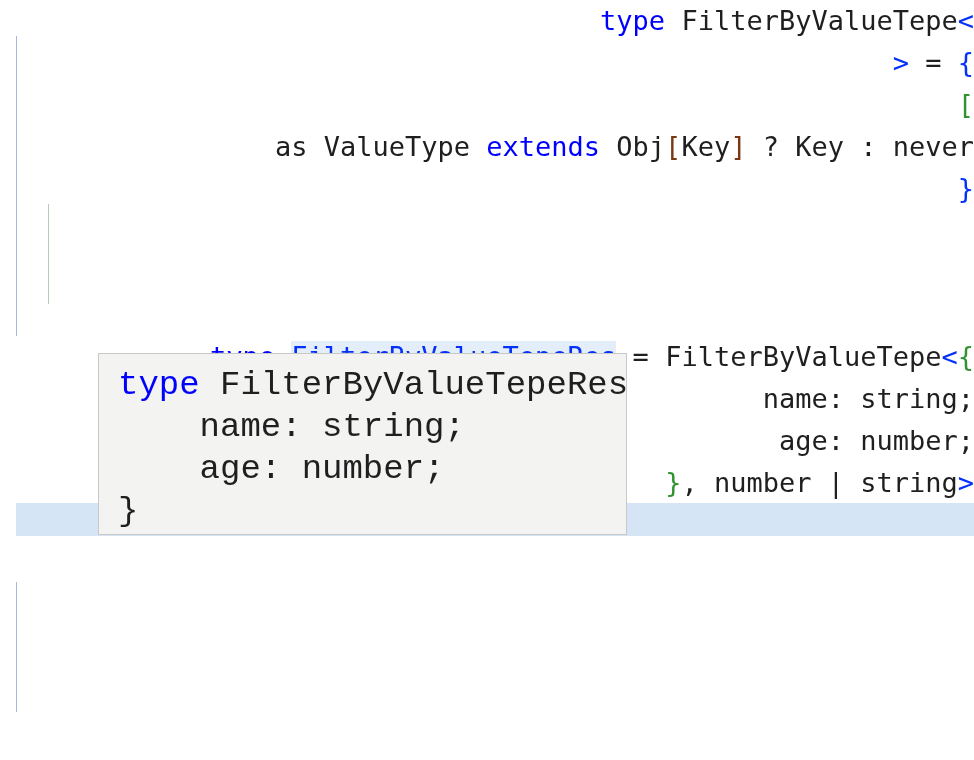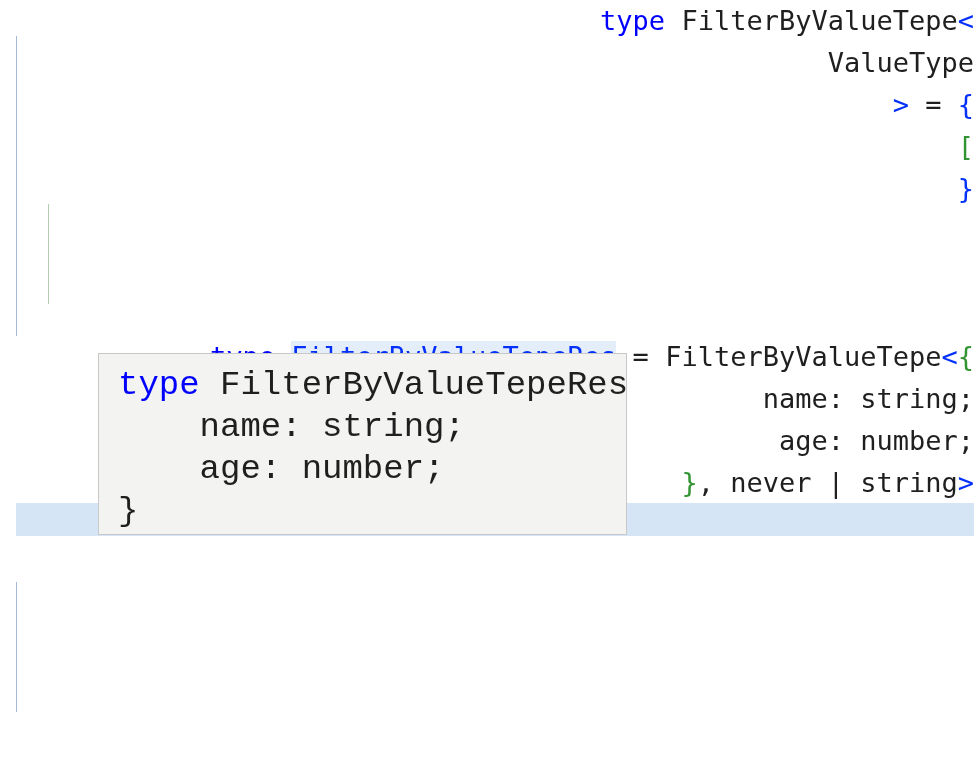--- a/index.html
+++ b/index.html
@@ -108,43 +108,43 @@
   <div class="guide blue" style="left:16px; top:36px;  height:132px;"></div>
   <div class="guide blue" style="left:16px; top:162px; height:174px;"></div>
   <div class="guide green" style="left:48px; top:204px; height:100px;"></div>
   <div class="guide blue" style="left:16px; top:582px; height:130px;"></div>
 
   <div class="code-layer">
 
     <div class="line"><span class="kw">type</span><span class="pl"> FilterByValueTepe</span><span class="b0">&lt;</span></div>
 
 
-    <div class="line"><span class="pl">  ValueType</span></div>
 
     <div class="line"><span class="b0">&gt;</span><span class="pl"> = </span><span class="b0">{</span></div>
 
     <div class="line"><span class="pl">  </span><span class="b1">[</span></div>
 
 
+    <div class="line"><span class="pl">      as ValueType </span><span class="kw">extends</span><span class="pl"> Obj</span><span class="b2">[</span><span class="pl">Key</span><span class="b2">]</span><span class="pl"> ? Key : never</span></div>
 
 
     <div class="line"><span class="b0">}</span></div>
 
     <div class="line"></div>
     <div class="line"></div>
     <div class="line"></div>
 
     <div class="line"><span class="kw">type</span><span class="pl"> </span><span class="ident-link">FilterByValueTepeRes</span><span class="pl"> = FilterByValueTepe</span><span class="b0">&lt;</span><span class="b1">{</span></div>
 
     <div class="line"><span class="pl">  name: string;</span></div>
 
     <div class="line"><span class="pl">  age: number;</span></div>
 
 
-    <div class="line"><span class="b1">}</span><span class="pl">, never | string</span><span class="b0">&gt;</span></div>
+    <div class="line"><span class="b1">}</span><span class="pl">, number | string</span><span class="b0">&gt;</span></div>
 
   </div>
 
   <div class="hover-tooltip">
     <div class="tt-line"><span class="kw">type</span><span class="pl"> </span><span class="pl">FilterByValueTepeRes</span><span class="pl"> = {</span></div>
     <div class="tt-line">    name: string;</div>
     <div class="tt-line">    age: number;</div>
     <div class="tt-line">}</div>
   </div>
 

